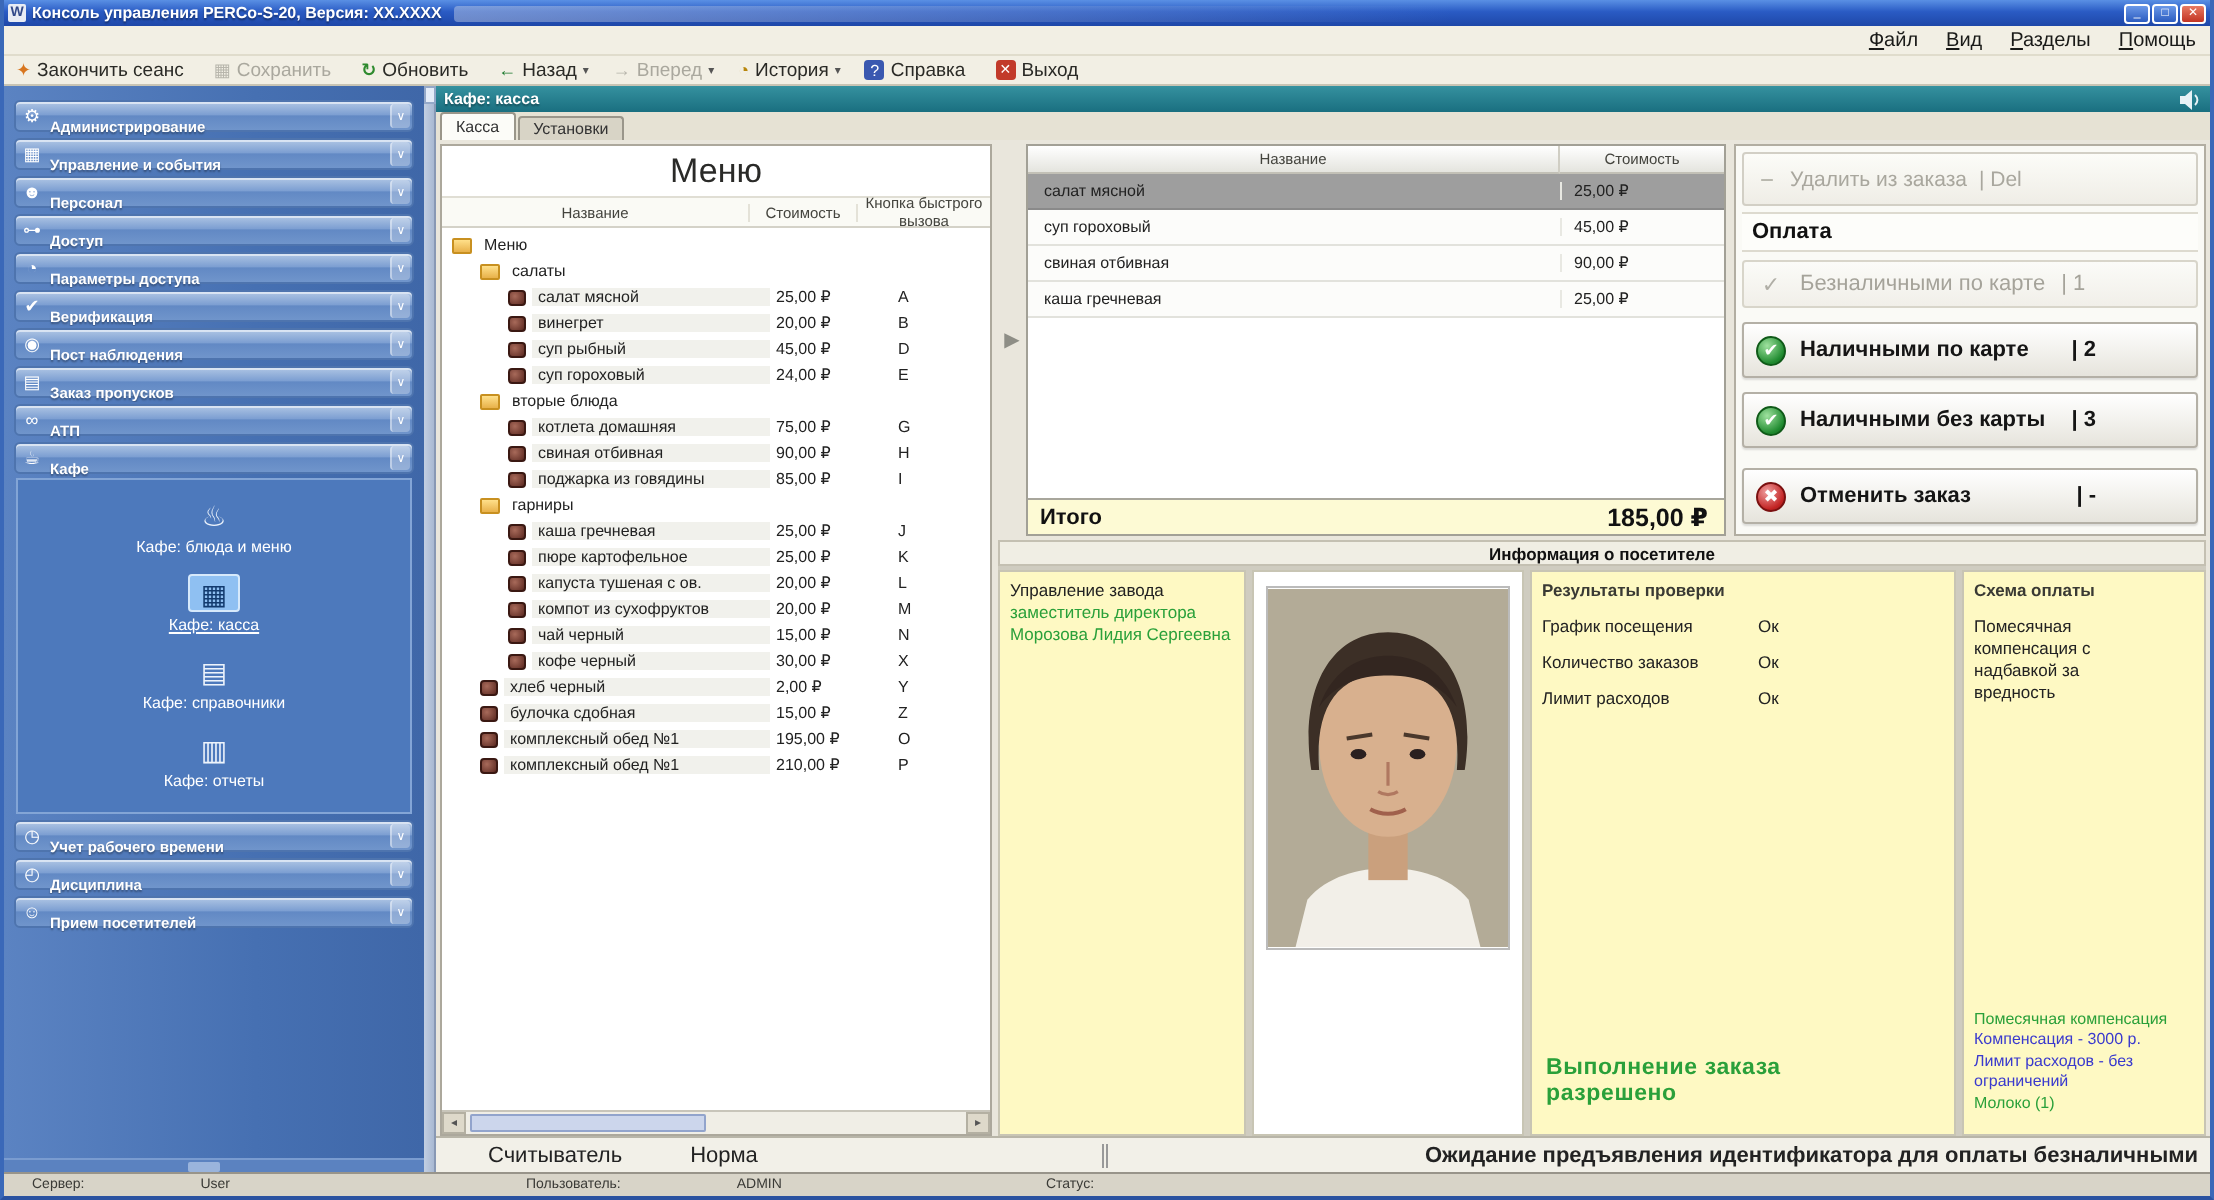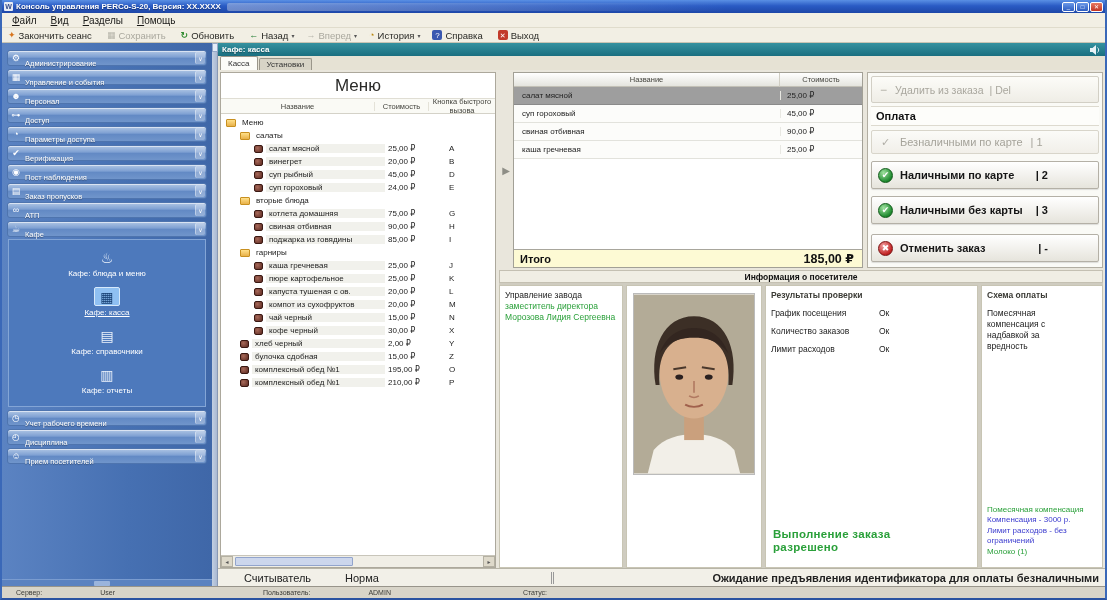--- a/index.html
+++ b/index.html
@@ -11,21 +11,21 @@
   
   .titlebar { height:13px; background:linear-gradient(180deg,#5a90e4,#2a5bc4 45%,#1e47a8); display:flex; align-items:center; padding:0 2px; flex:none; }
   .tb-appicon { width:9px; height:9px; background:#e8ecf4; color:#334a8a; font-size:7px; font-weight:700; display:flex; align-items:center; justify-content:center; border-radius:1px; margin-right:3px; }
   .tb-title { color:#fff; font-size:8px; font-weight:700; text-shadow:0 1px 1px rgba(0,0,0,.4); white-space:nowrap; }
   .tb-blur { height:8px; width:500px; margin-left:6px; background:linear-gradient(90deg,rgba(200,210,230,.45),rgba(160,180,220,.25) 60%,transparent); border-radius:2px; }
   .win-btns { margin-left:auto; display:flex; gap:1px; }
   .wb { width:13px; height:10px; border-radius:2px; border:1px solid #fff; color:#fff; font-size:6px; display:flex; align-items:center; justify-content:center; background:linear-gradient(#6a98e8,#2c5cc0); }
   .wb.close { background:linear-gradient(#e87a62,#c23423); }
 
   
-  .menubar { height:15px; background:#f2efe4; display:flex; align-items:center; padding-left:3px; border-bottom:1px solid #e0dccc; flex:none; }
+  .menubar { height:15px; background:#f2efe4; display:flex; align-items:center; padding-left:3px; border-bottom:1px solid #e0dccc; flex:none;justify-content:flex-end; }
   .menu-item { font-size:10px; color:#1a1a18; padding:1px 7px; }
   .menu-item::first-letter { text-decoration:underline; }
   .toolbar { height:15px; background:#f2efe4; display:flex; align-items:center; padding-left:2px; border-bottom:1px solid #c8c4b4; flex:none; }
   .tb-item { display:flex; align-items:center; gap:3px; font-size:9.5px; color:#2a2a26; padding:0 8px 0 4px; height:15px; white-space:nowrap; }
   .tb-item.disabled { color:#aaa89e; }
   .tb-ico { font-size:9px; line-height:9px; }
   .ic-session { color:#d8761f; }
   .ic-save { color:#9a98b0; }
   .ic-refresh { color:#2e8a2e; font-weight:700; }
   .ic-back { color:#1d7a2e; font-weight:700; }
@@ -37,21 +37,21 @@
   .tb-arrow { font-size:6px; color:#555; }
 
   
   .content { flex:1; display:flex; min-height:0; }
 
   
   .sidebar { width:210px; flex:none; background:linear-gradient(90deg,#5b83c2,#4670b2 60%,#3f67a8); padding-top:4px; position:relative; overflow:hidden; }
   .sb-group { height:16px; margin:3px 5px 0; display:flex; align-items:center; border-radius:3px; border:1px solid #4e74ae;
               background:linear-gradient(180deg,#aec5e4 0%,#7d9fd2 45%,#6289c4 50%,#7095cb 100%); box-shadow:inset 0 1px 0 rgba(255,255,255,.55); cursor:default; }
   .sb-ico { width:16px; text-align:center; font-size:9px; color:#fff; flex:none; }
-  .sb-label { flex:1; font-size:7.5px; font-weight:400; color:#fff; text-shadow:0 1px 1px rgba(0,0,0,.35); padding-left:1px; white-space:nowrap; overflow:hidden;margin-top:11px; }
+  .sb-label { flex:1; font-size:7.5px; font-weight:700; color:#fff; text-shadow:0 1px 1px rgba(0,0,0,.35); padding-left:1px; white-space:nowrap; overflow:hidden;margin-top:11px; }
   .sb-chev { width:10px; height:12px; margin-right:1px; border-radius:2px; background:rgba(255,255,255,.28); border-left:1px solid rgba(255,255,255,.4);
              color:#fff; font-size:6px; display:flex; align-items:center; justify-content:center; flex:none; }
   .cafe-panel { margin:2px 6px 3px; border:1px solid #83a5d6; background:#4d79bc; padding:8px 0 2px; display:flex; flex-direction:column; align-items:center; }
   .cafe-item { display:flex; flex-direction:column; align-items:center; margin-bottom:9px; }
   .cafe-ico { font-size:14px; line-height:18px; color:#eef4fc; width:26px; height:19px; display:flex; align-items:center; justify-content:center; border-radius:2px; }
   .cafe-item.selected .cafe-ico { background:#8fc0f2; border:1px solid #d6e9fb; color:#123a6e; }
   .cafe-label { font-size:8px; color:#fff; margin-top:2px; white-space:nowrap; }
   .cafe-item.selected .cafe-label { text-decoration:underline; }
   .sb-scrollstrip { position:absolute; left:0; right:0; bottom:0; height:7px; background:#5b82c0; border-top:1px solid #7a9cd0; }
   .sb-thumb { width:16px; height:5px; margin:1px 0 0 92px; background:#9ab4dc; border-radius:1px; }
@@ -124,21 +124,21 @@
   .pay-btn.cancel { margin-top:10px; }
   .pb-ico { width:15px; height:15px; border-radius:50%; margin-right:7px; display:flex; align-items:center; justify-content:center; font-size:9px; color:#fff; flex:none; }
   .pb-ico.green { background:radial-gradient(circle at 35% 30%,#9fe29f,#1f8a2f 70%,#156020); border:1px solid #0f5a18; }
   .pb-ico.red { background:radial-gradient(circle at 35% 30%,#f0a0a0,#c22323 70%,#8f1515); border:1px solid #7a1010; }
   .pb-ico.dim { background:none; border:none; color:#b0aea6; font-size:11px; }
 
   
   .info-panel { flex:1; margin-top:2px; display:flex; flex-direction:column; min-height:0; }
   .info-header { height:13px; flex:none; background:#f0eee4; border:1px solid #c4c0b2; font-size:8.5px; font-weight:700; color:#111; display:flex; align-items:center; justify-content:center; }
   .info-body { flex:1; display:flex; gap:3px; background:#cfccc0; padding-top:2px; min-height:0; }
-  .icol { background:#ffffff; border:1px solid #c8c5b4; padding:4px 5px; font-size:8.5px; line-height:11px; color:#222; }
+  .icol { background:#fef9c3; border:1px solid #c8c5b4; padding:4px 5px; font-size:8.5px; line-height:11px; color:#222; }
   .col-person { width:124px; flex:none; }
   .v-pos,.v-name { color:#2aa03a; }
   .col-photo { width:136px; flex:none; background:#fff; display:flex; justify-content:center; align-items:flex-start; padding-top:7px; }
   .photo-frame { width:122px; height:182px; border:1px solid #bbb; }
   .col-checks { flex:1; display:flex; flex-direction:column; min-width:0; }
   .grp-title { font-size:8.5px; font-weight:600; color:#3a3a34; margin-bottom:7px; }
   .chk-row { display:flex; margin-bottom:7px; }
   .chk-label { width:92px; flex:none; }
   .chk-value { margin-left:16px; }
   .chk-fill { flex:1; }

